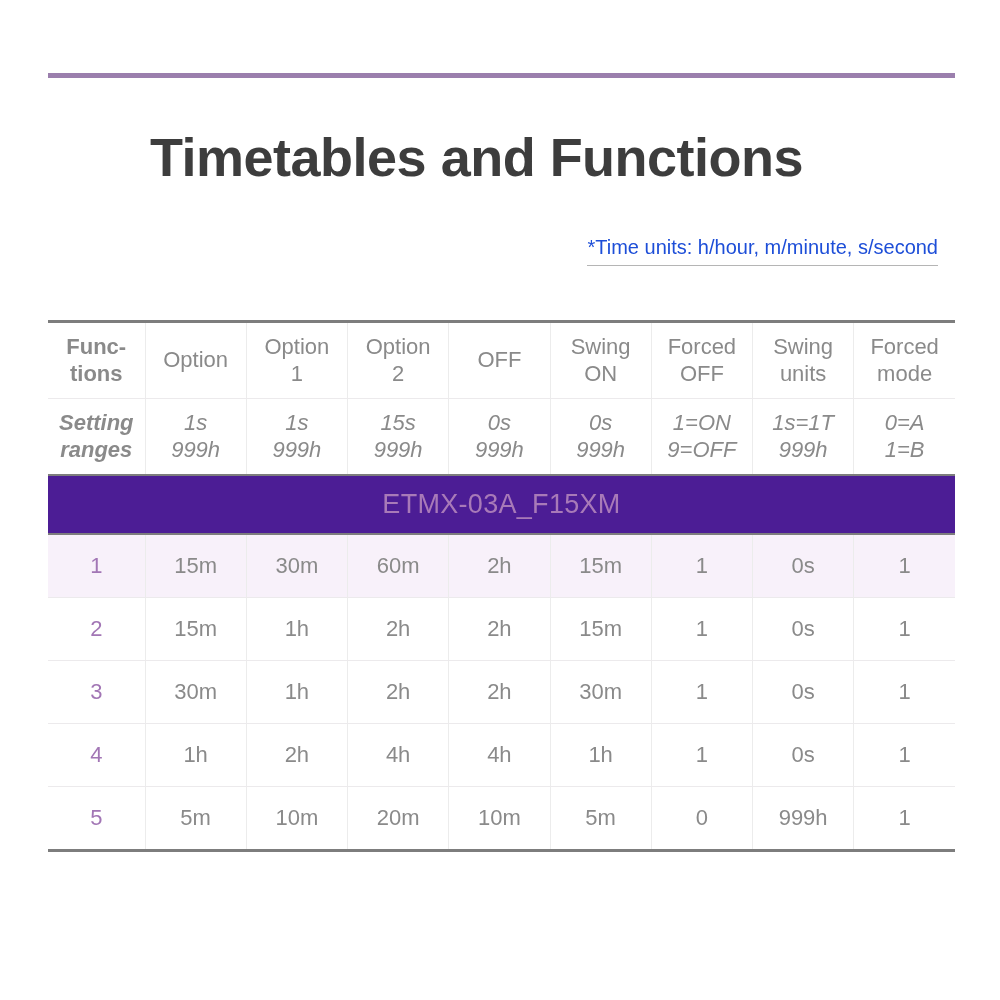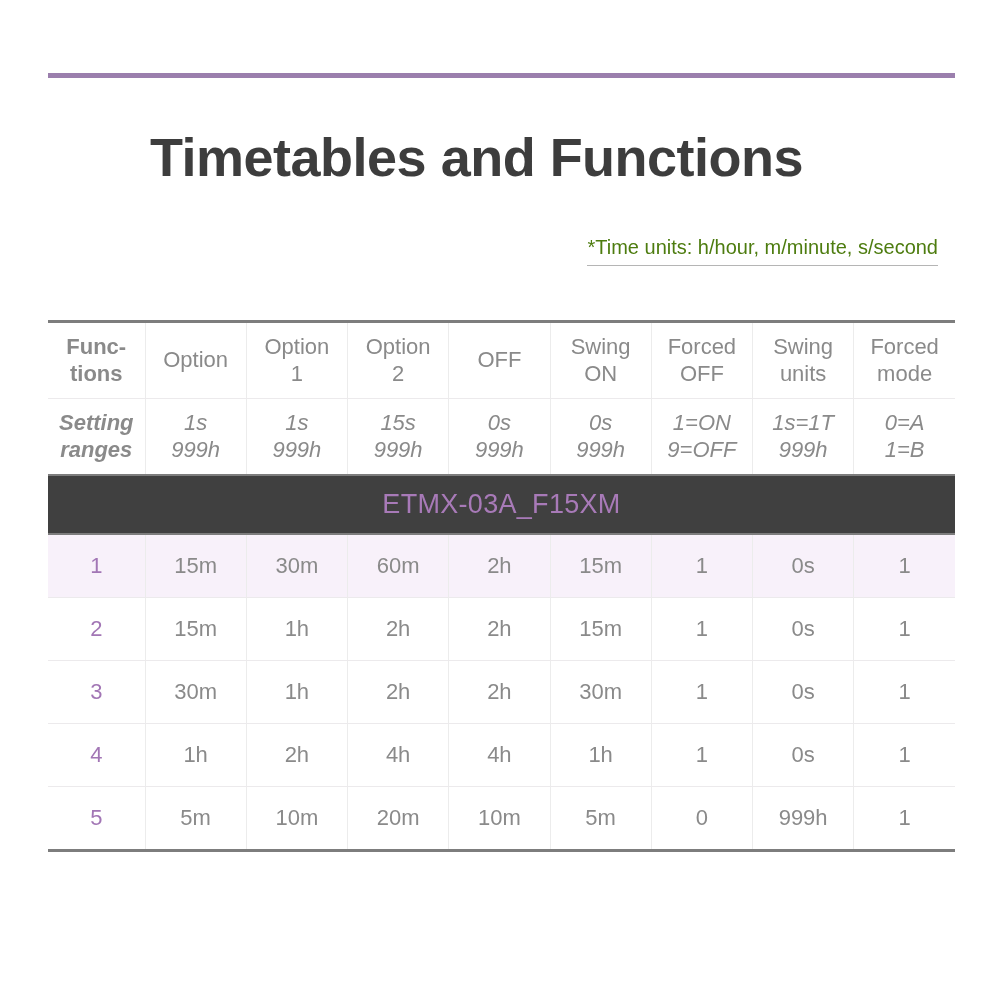--- a/index.html
+++ b/index.html
@@ -48,21 +48,21 @@
   
   .notes {
     position: absolute;
     right: 62px;
     top: 232px;
     text-align: right;
   }
   .note {
     display: block;
     font-size: 20px;
-    color: #4d7c0f;
+    color: #1d4ed8;
     line-height: 1.55;
     white-space: nowrap;
   }
   .note .u {
     border-bottom: 1.5px solid #b5b5b5;
     padding-bottom: 2px;
     display: inline-block;
   }
 
   
@@ -102,21 +102,21 @@
     font-size: 22px;
   }
 
   tr.r-no td { height: 62px; }
   tr.r-fn td { height: 75px; }
   tr.r-sr td { height: 75px; font-style: italic; }
 
   
   tr.r-band td {
     height: 57px;
-    background: #404040;
+    background: #4c1d95;
     color: #a87ab8;
     font-size: 27px;
     border-top: 2px solid #7d7d7d;
     border-bottom: 2px solid #7d7d7d;
     border-right: none;
     letter-spacing: 0.3px;
   }
 
   
   tr.r-data td { height: 62px; }

